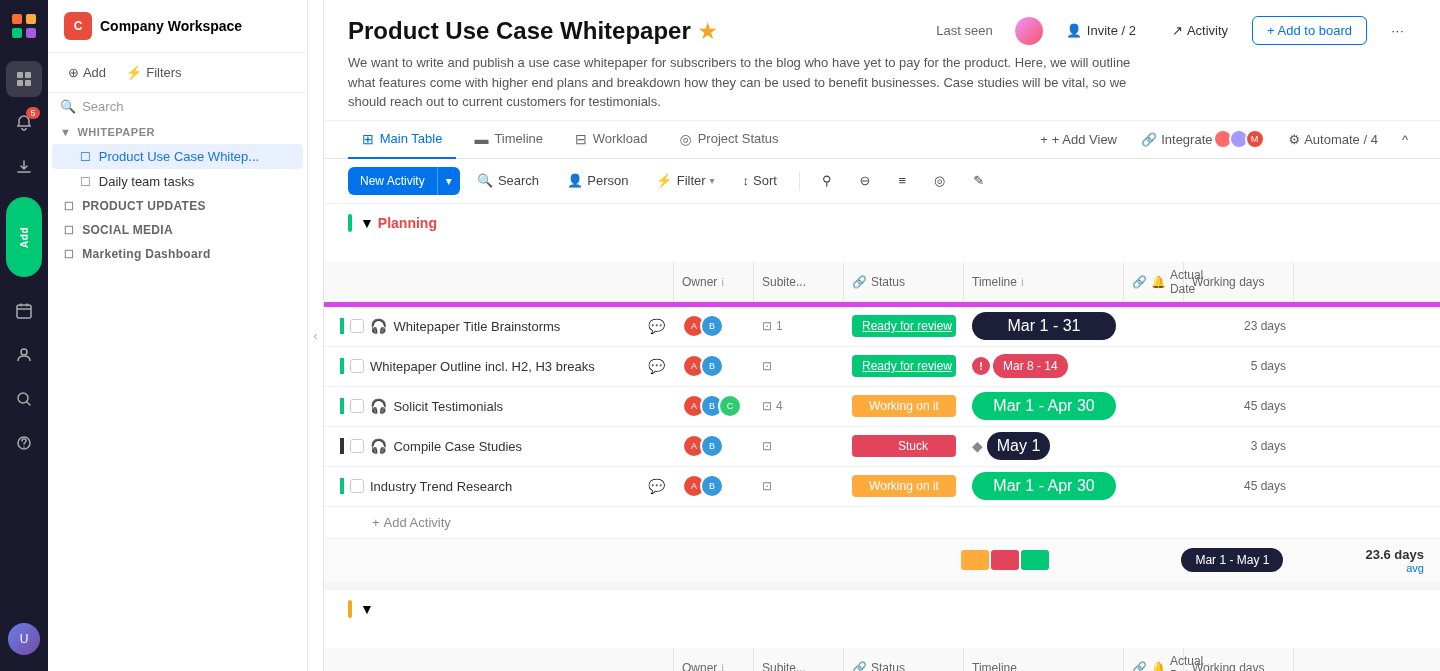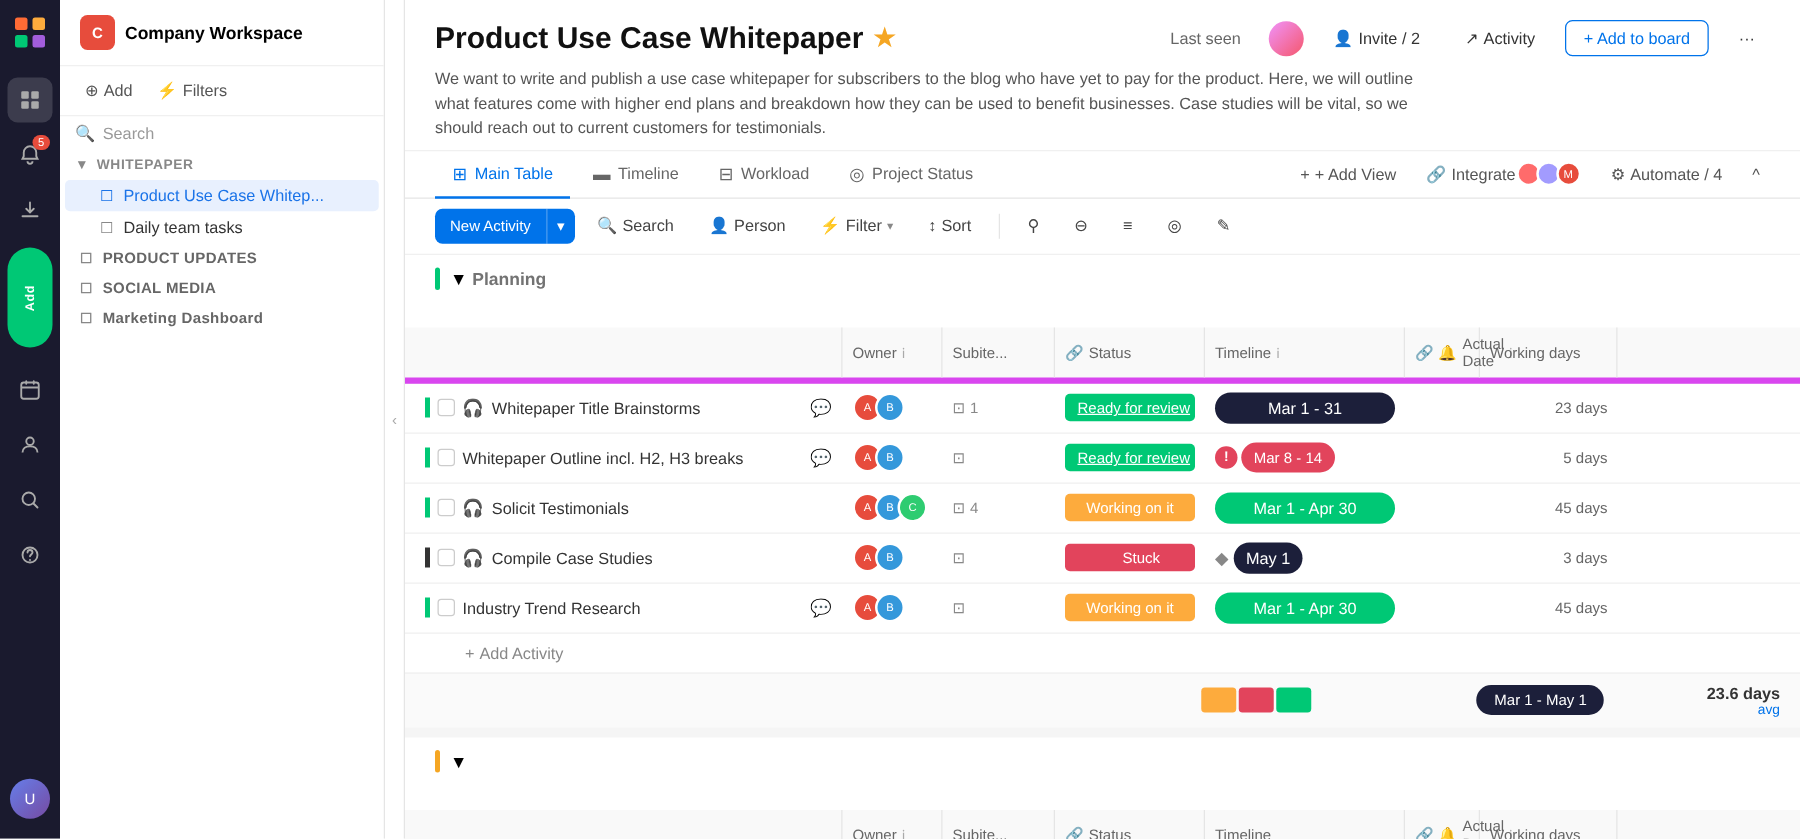--- a/index.html
+++ b/index.html
@@ -193,21 +193,21 @@
     
     .table-area { flex: 1; overflow-y: auto; overflow-x: hidden; }
     .group-section { margin-bottom: 0; }
     .group-header {
       display: flex; align-items: center; padding: 10px 24px;
       background: #fff; position: sticky; top: 0; z-index: 5;
     }
     .group-name {
       font-weight: 600; font-size: 14px; flex: 1;
     }
-    .group-name.planning { color: #737373; }
+    .group-name.planning { color: #ef4444; }
     .group-name.execution { color: #f5a623; }
 
     
     .col-headers {
       display: grid;
       grid-template-columns: 350px 80px 90px 120px 160px 60px 110px 100px;
       border-bottom: 5px solid #d946ef;
       background: #f9f9f9;
       position: sticky; top: 0; z-index: 4; margin-top: 20px;
     }
@@ -260,21 +260,21 @@
       font-size: 12px; font-weight: 500; text-align: center; cursor: pointer;
       white-space: nowrap;
     }
     .status-ready { background: #00c875; text-decoration: underline; }
     .status-working { background: #fdab3d; }
     .status-stuck { background: #e2445c; padding-left: 28px; }
     .status-upnext { background: #a25ddc; }
     .timeline-cell { padding: 4px 8px; }
     .timeline-badge {
       padding: 5px 10px; border-radius: 20px; color: #fff;
-      font-size: 13px; font-weight: 500; text-align: center;
+      font-size: 16px; font-weight: 500; text-align: center;
       white-space: nowrap; cursor: pointer; display: flex; align-items: center;
       justify-content: center; gap: 4px;
     }
     .tl-green { background: #00c875; }
     .tl-dark { background: #1c1f3a; }
     .tl-red-inner { background: #e2445c; padding: 5px 10px; border-radius: 20px; color: #fff; font-size: 12px; }
     .tl-orange { background: #fdab3d; }
     .actual-date-cell { padding: 4px 8px; font-size: 12px; color: #666; }
     .working-days-cell { padding: 4px 8px; font-size: 12px; color: #666; text-align: right; }
 

